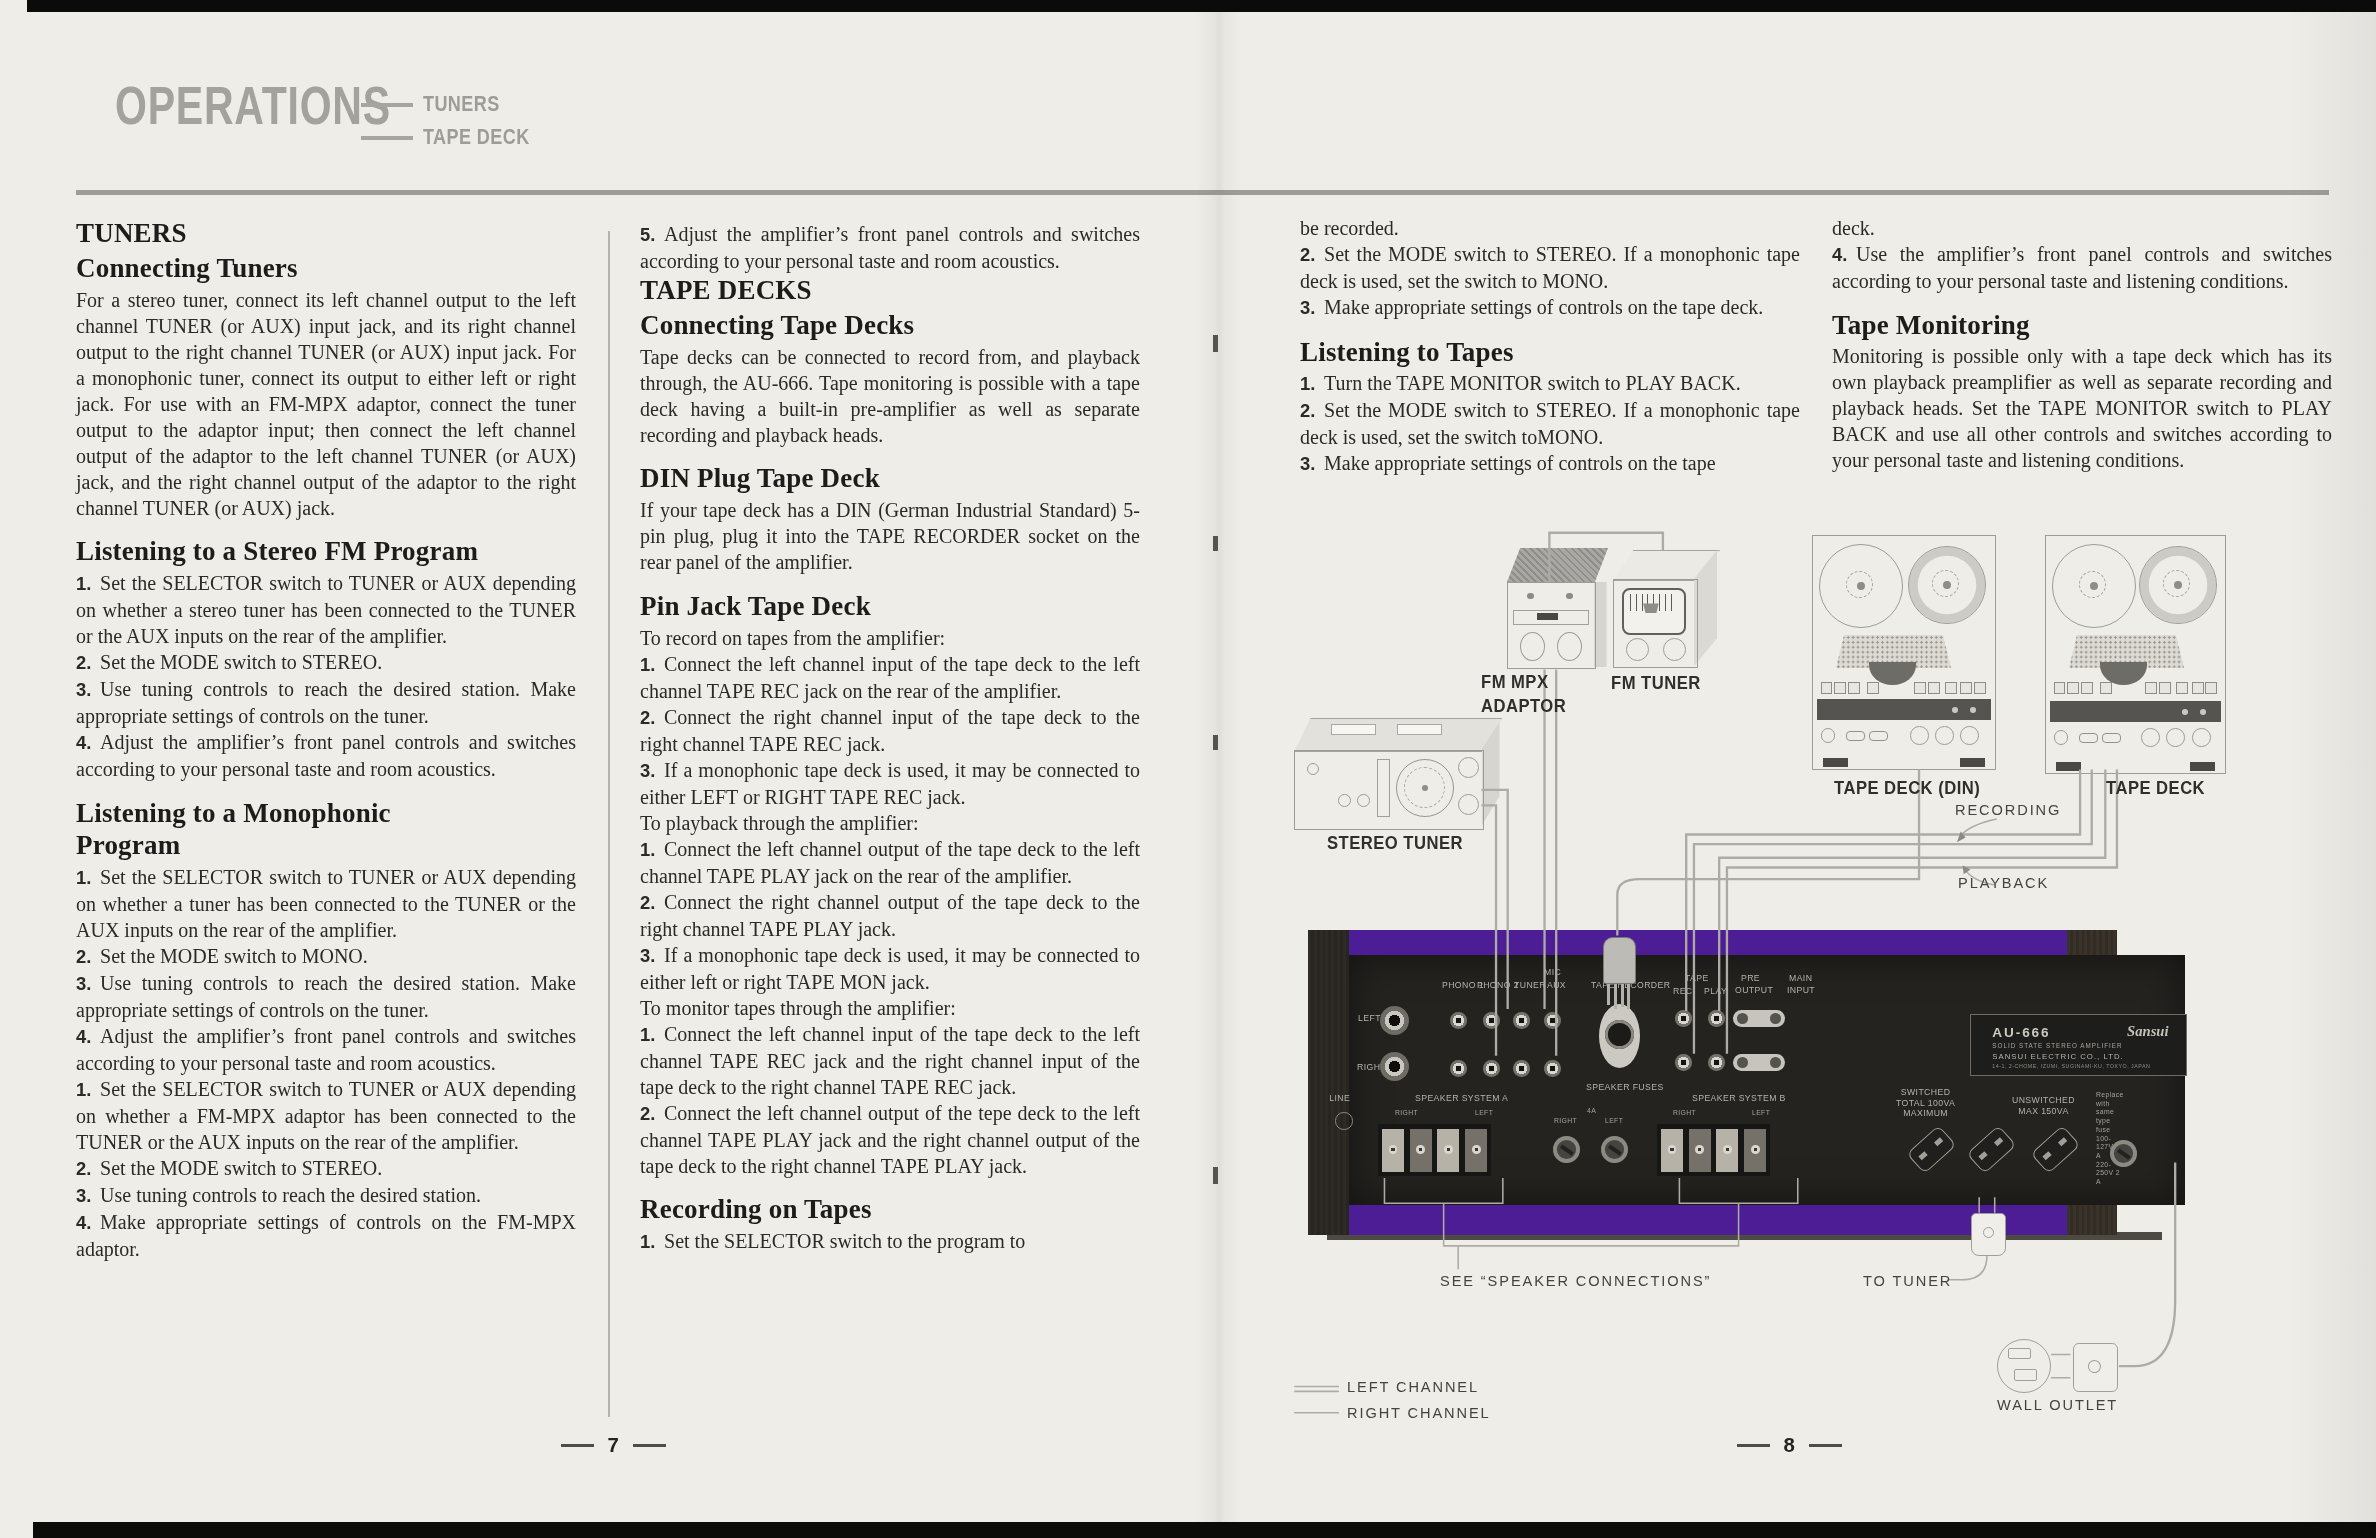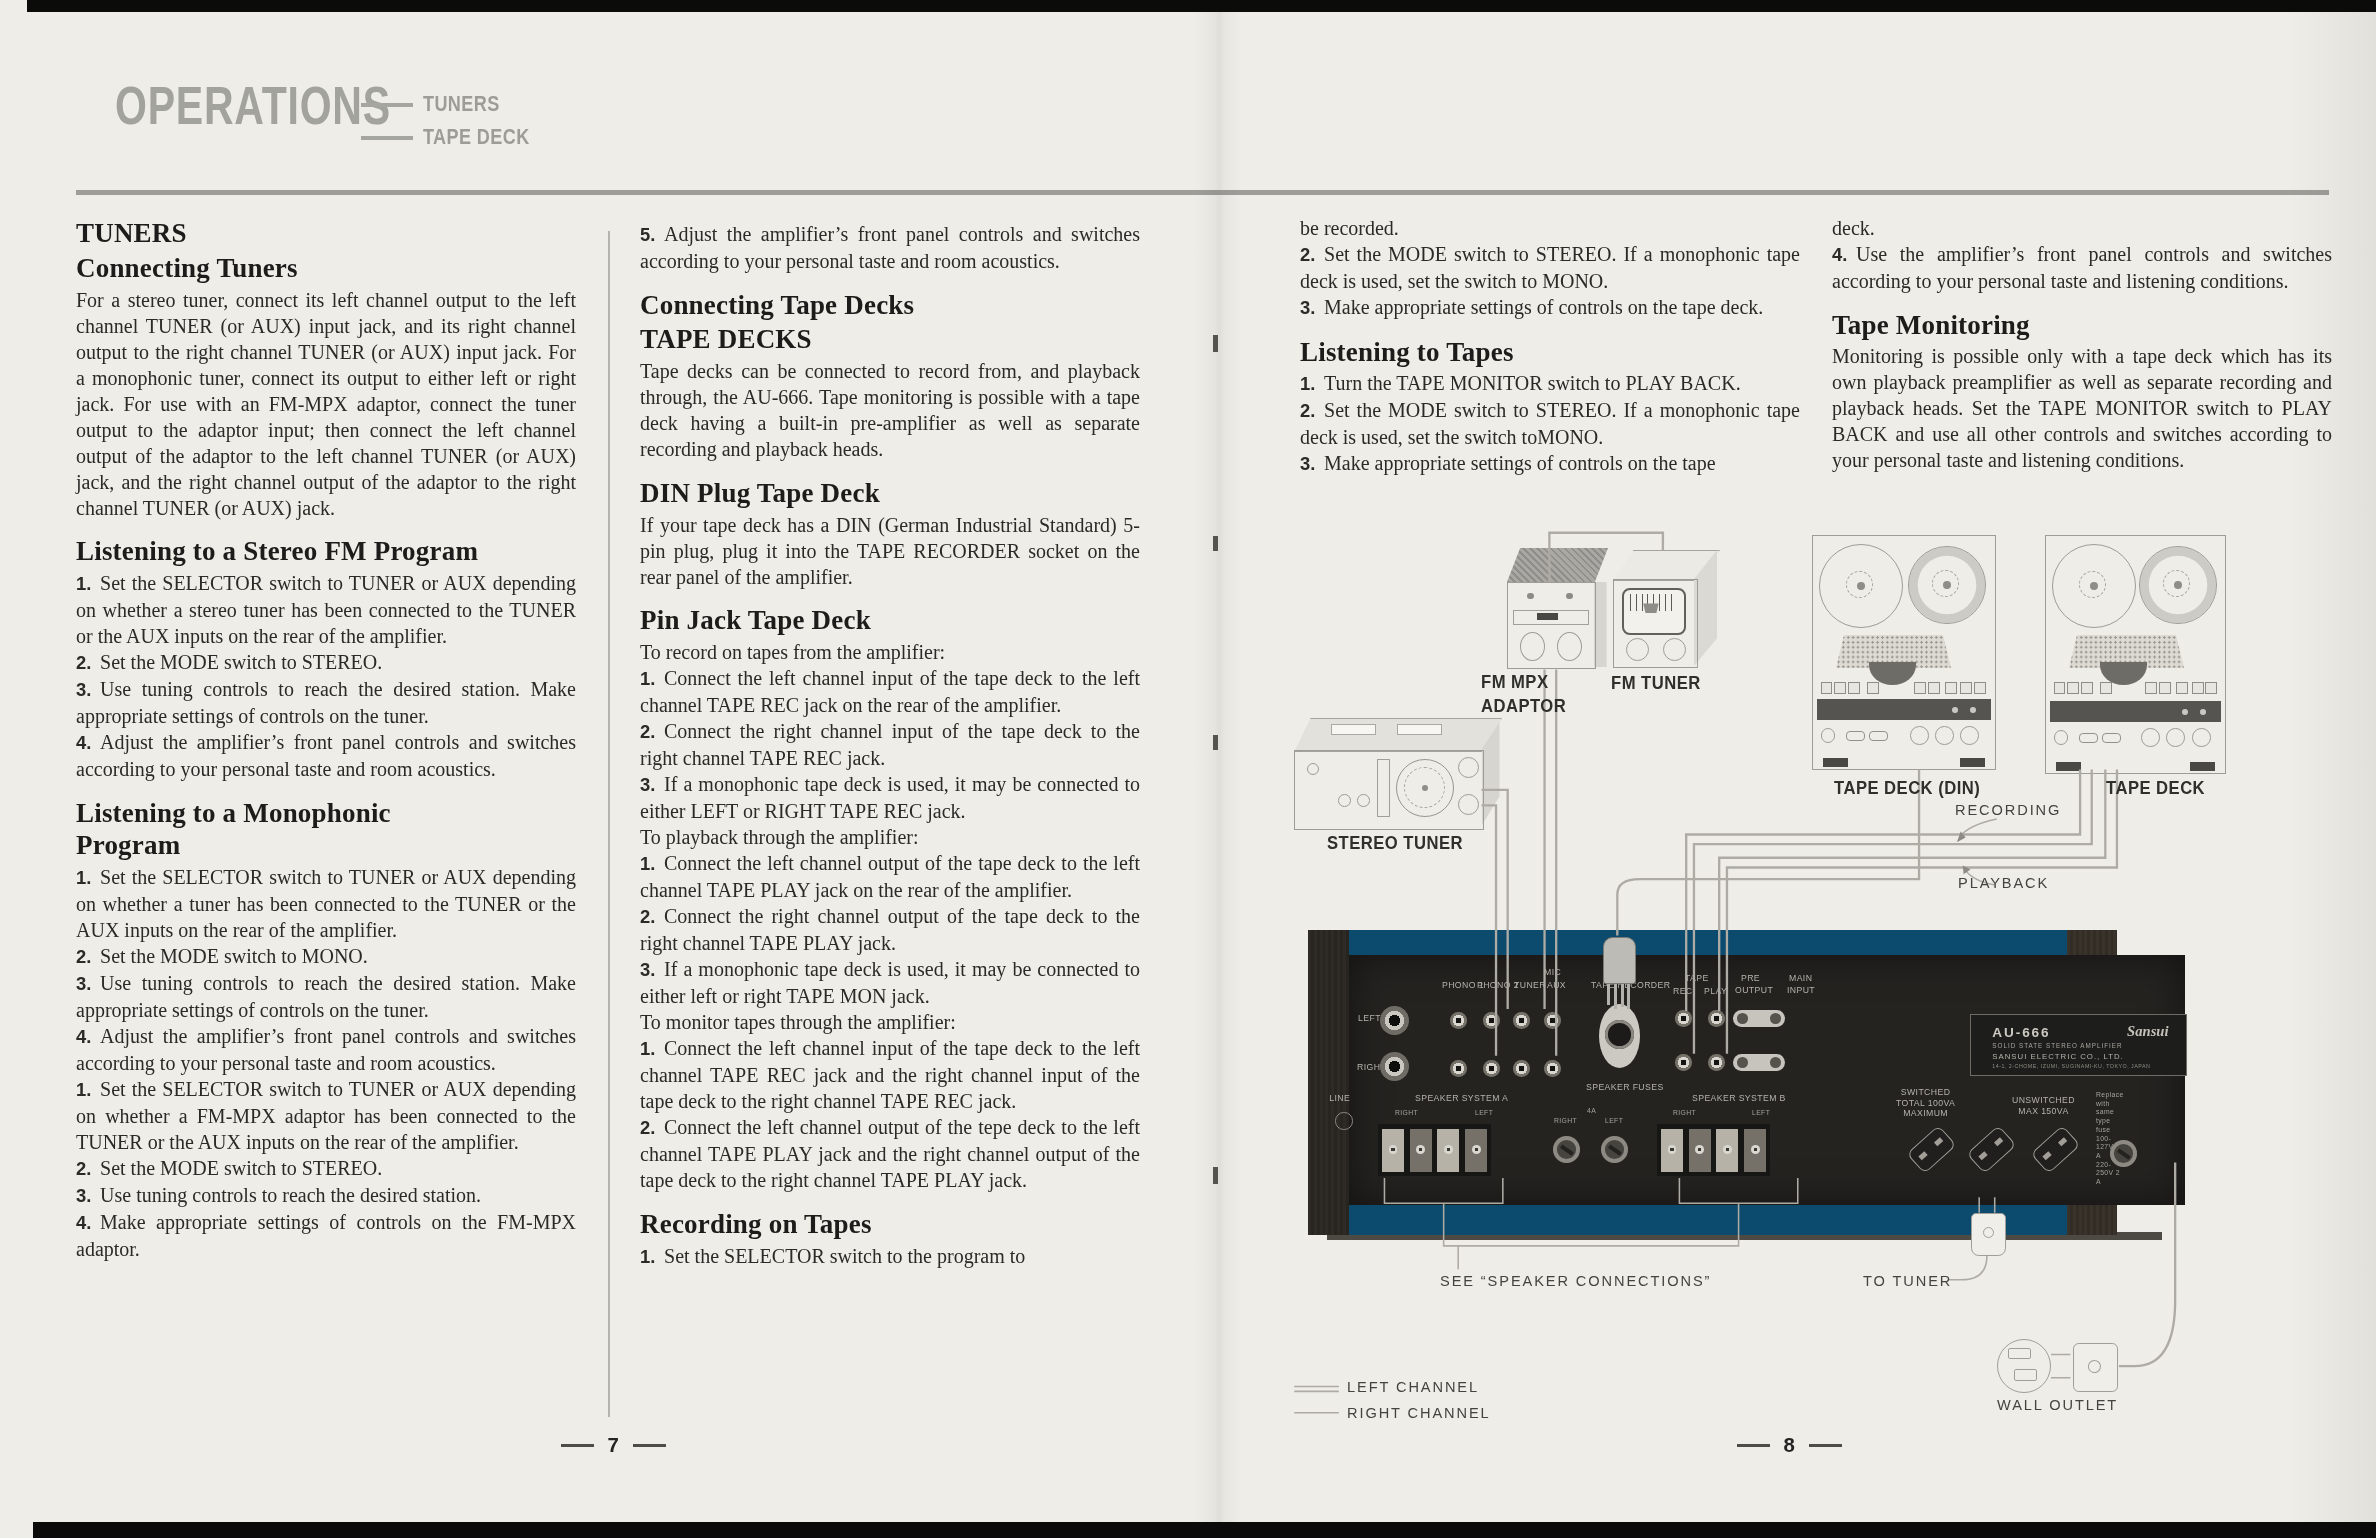--- a/index.html
+++ b/index.html
@@ -101,21 +101,21 @@
         border-radius:0 0 27px 27px/0 0 23px 23px;}
   .btn{position:absolute;width:9.7px;height:9.7px;border:1px solid #8f8d88;background:#e8e6e0;}
   .strip{position:absolute;left:3.9px;right:3.9px;height:21.3px;background:#565450;}
   .strip::before,.strip::after{content:"";position:absolute;top:7.8px;width:5.8px;height:5.8px;
         border-radius:50%;background:#cac8c2;}
   .strip::before{right:33px;} .strip::after{right:15.5px;}
   .slot{position:absolute;width:16.5px;height:7.8px;border:1px solid #93918b;border-radius:3.9px;}
   .foot{position:absolute;width:25px;height:8.7px;background:#4b4945;}
 
   
-  #amp{position:absolute;left:1308px;top:930px;width:809px;height:305px;background:#0c4a6e;
+  #amp{position:absolute;left:1308px;top:930px;width:809px;height:305px;background:#4c1d95;
        border-radius:2.9px;z-index:6;}
   #amp-inner{position:absolute;left:41px;top:25px;width:836px;height:250px;background:#242320;
        box-shadow:inset 0 0 39px rgba(0,0,0,0.5);}
   #amp-wood-r{position:absolute;right:0;top:0;width:50px;height:100%;
        background:repeating-linear-gradient(90deg,#3a332b 0 2.9px,#322c25 2.9px 5.8px);}
   #amp-wood-l{position:absolute;left:0;top:0;width:41px;height:100%;
        background:repeating-linear-gradient(90deg,#2e2b26 0 2.9px,#282520 2.9px 5.8px);}
   #amp-base{position:absolute;left:1327px;top:1232px;width:835px;height:7.8px;background:#4d4a43;z-index:5;}
   .plbl{position:absolute;font-family:"Liberation Sans",sans-serif;font-size:8.7px;color:#b5b3ab;
        letter-spacing:0.4px;white-space:nowrap;z-index:8;}
@@ -221,22 +221,22 @@
       <div class="blk step"><span class="num">2.</span>Set the MODE switch to MONO.</div>
       <div class="blk step"><span class="num">3.</span>Use tuning controls to reach the desired station. Make appropriate settings of controls on the tuner.</div>
       <div class="blk step"><span class="num">4.</span>Adjust the amplifier’s front panel controls and switches according to your personal taste and room acoustics.</div>
       <div class="blk step"><span class="num">1.</span>Set the SELECTOR switch to TUNER or AUX depending on whether a FM-MPX adaptor has been connected to the TUNER or the AUX inputs on the rear of the amplifier.</div>
       <div class="blk step"><span class="num">2.</span>Set the MODE switch to STEREO.</div>
       <div class="blk step"><span class="num">3.</span>Use tuning controls to reach the desired station.</div>
       <div class="blk step"><span class="num">4.</span>Make appropriate settings of controls on the FM-MPX adaptor.</div>
     </div>
   <div class="col" id="col2">
       <div class="blk step"><span class="num">5.</span>Adjust the amplifier’s front panel controls and switches according to your personal taste and room acoustics.</div>
+      <div class="blk h1">TAPE DECKS</div>
       <div class="blk h2">Connecting Tape Decks</div>
-      <div class="blk h1">TAPE DECKS</div>
       <div class="blk p">Tape decks can be connected to record from, and playback through, the AU-666. Tape monitoring is possible with a tape deck having a built-in pre-amplifier as well as separate recording and playback heads.</div>
       <div class="blk h2">DIN Plug Tape Deck</div>
       <div class="blk p">If your tape deck has a DIN (German Industrial Standard) 5-pin plug, plug it into the TAPE RECORDER socket on the rear panel of the amplifier.</div>
       <div class="blk h2">Pin Jack Tape Deck</div>
       <div class="blk lead">To record on tapes from the amplifier:</div>
       <div class="blk step"><span class="num">1.</span>Connect the left channel input of the tape deck to the left channel TAPE REC jack on the rear of the amplifier.</div>
       <div class="blk step"><span class="num">2.</span>Connect the right channel input of the tape deck to the right channel TAPE REC jack.</div>
       <div class="blk step"><span class="num">3.</span>If a monophonic tape deck is used, it may be connected to either LEFT or RIGHT TAPE REC jack.</div>
       <div class="blk lead">To playback through the amplifier:</div>
       <div class="blk step"><span class="num">1.</span>Connect the left channel output of the tape deck to the left channel TAPE PLAY jack on the rear of the amplifier.</div>

